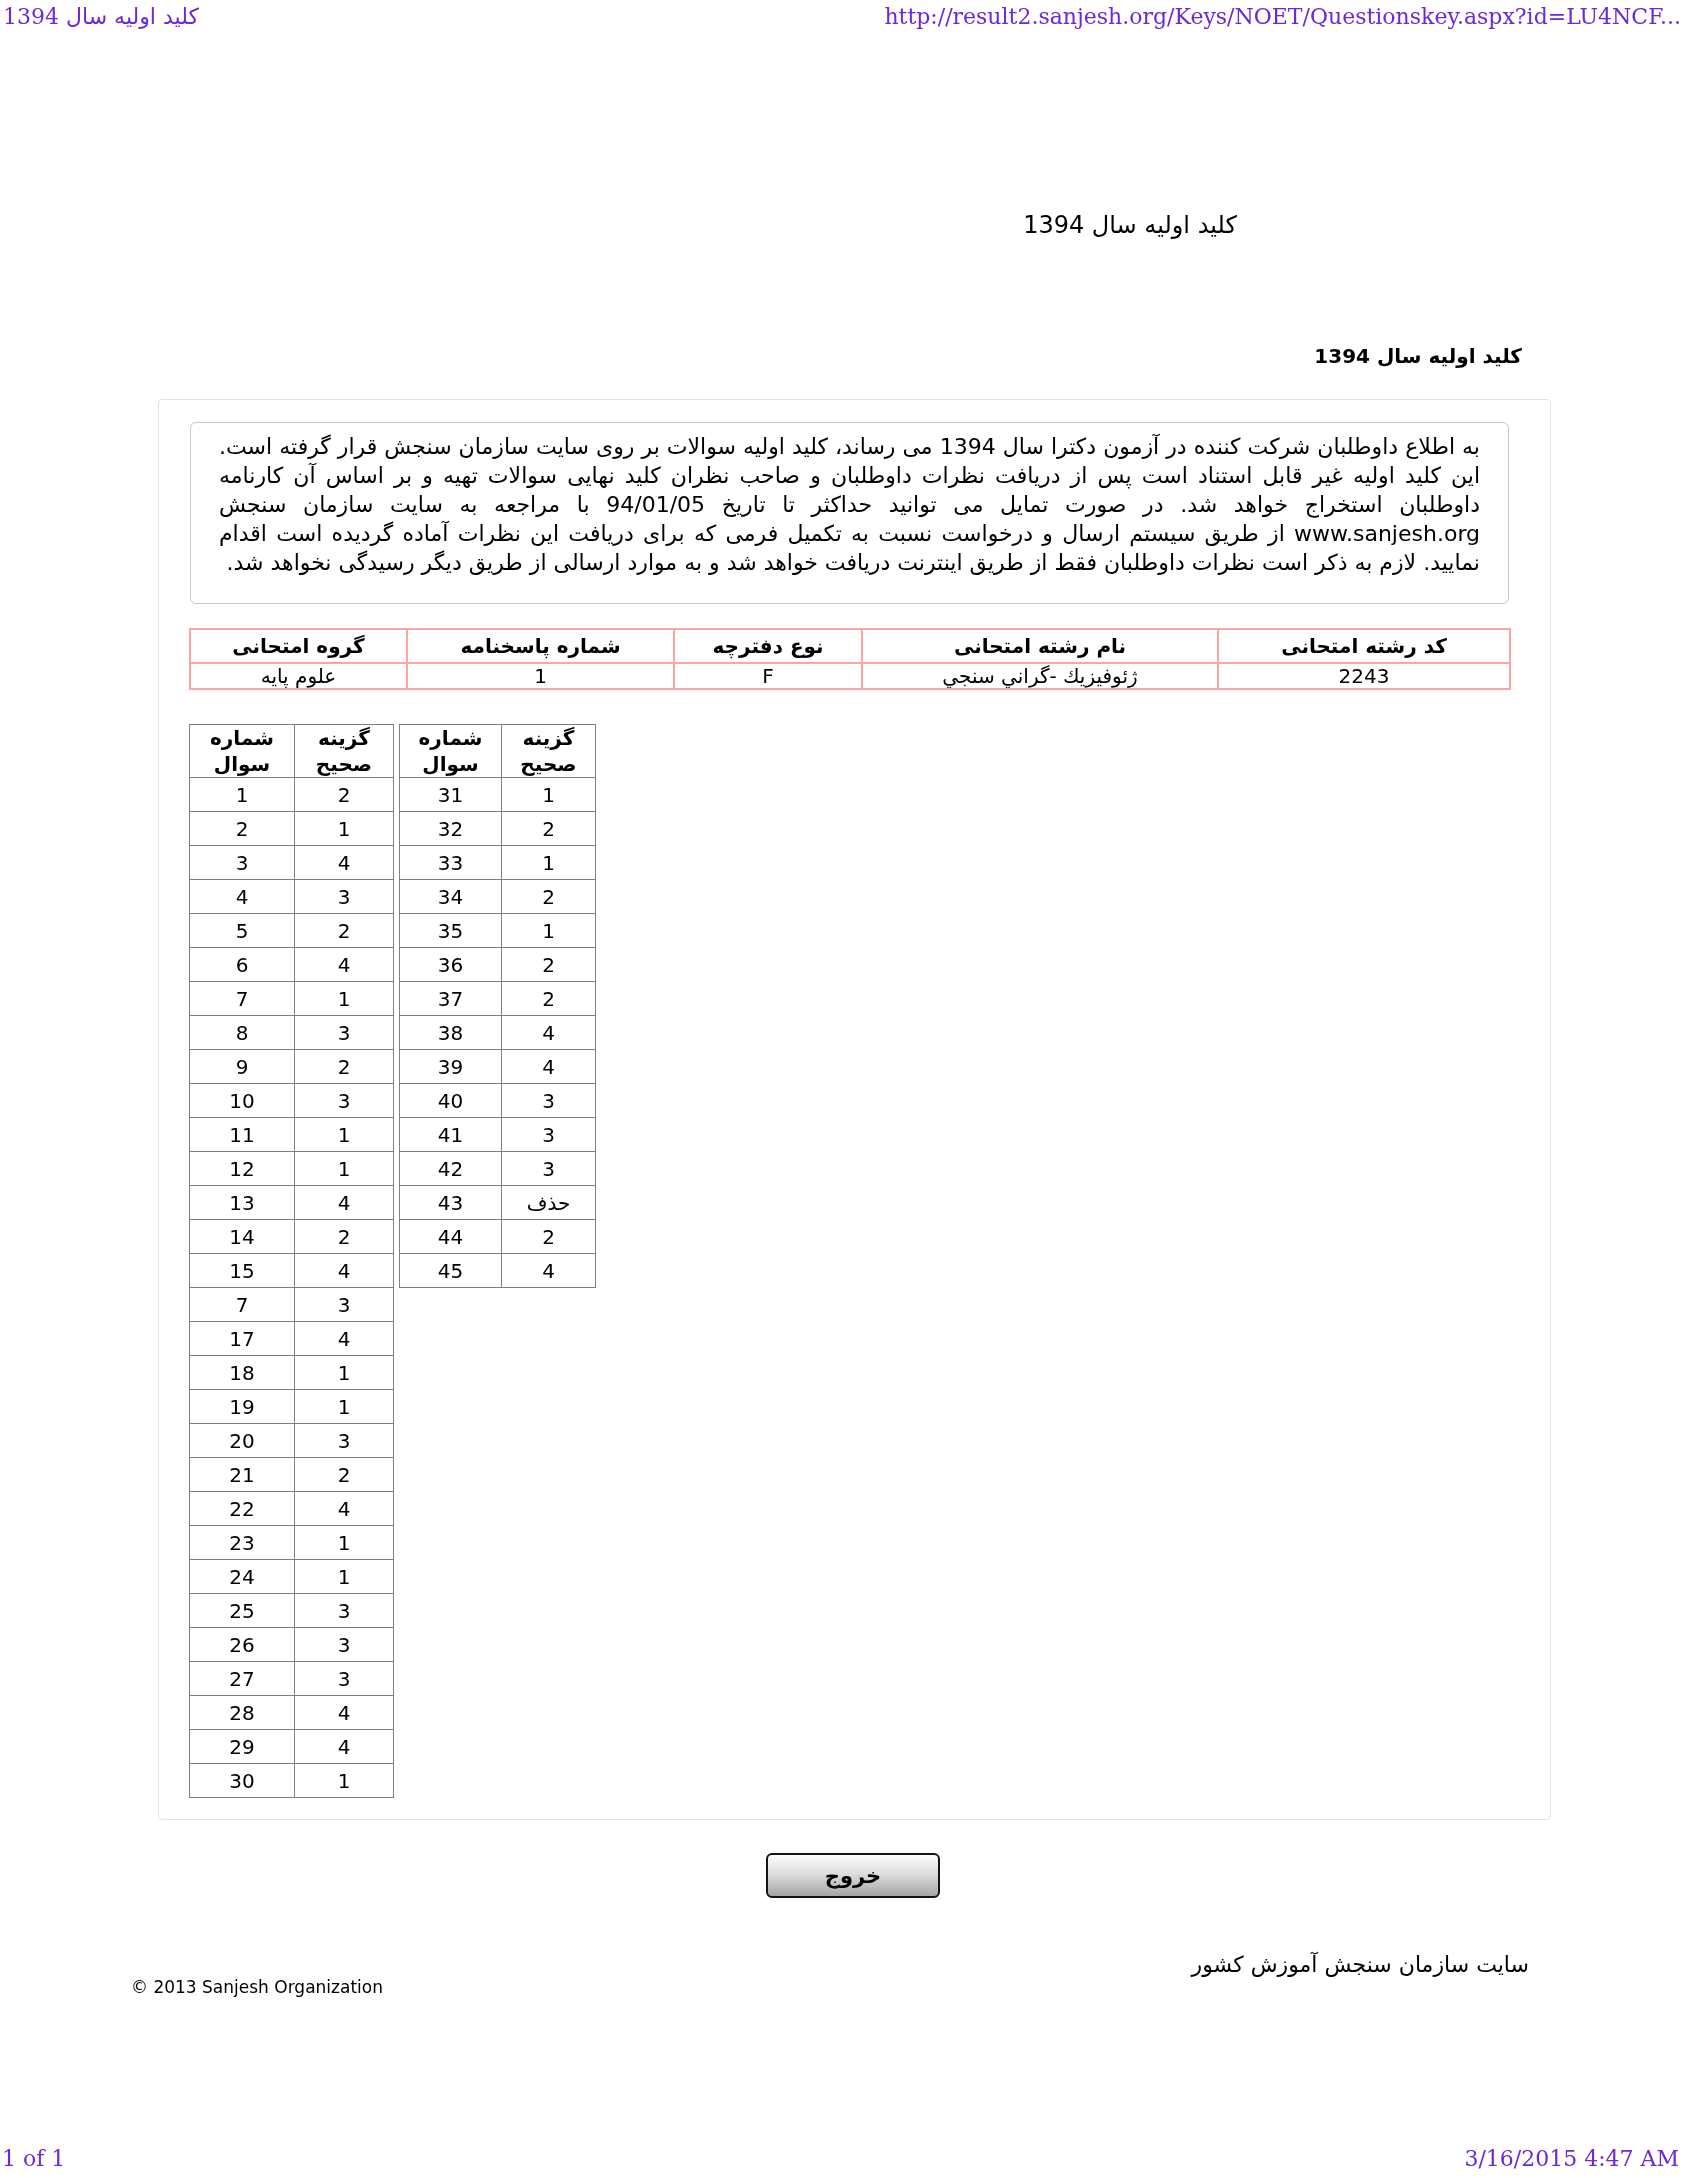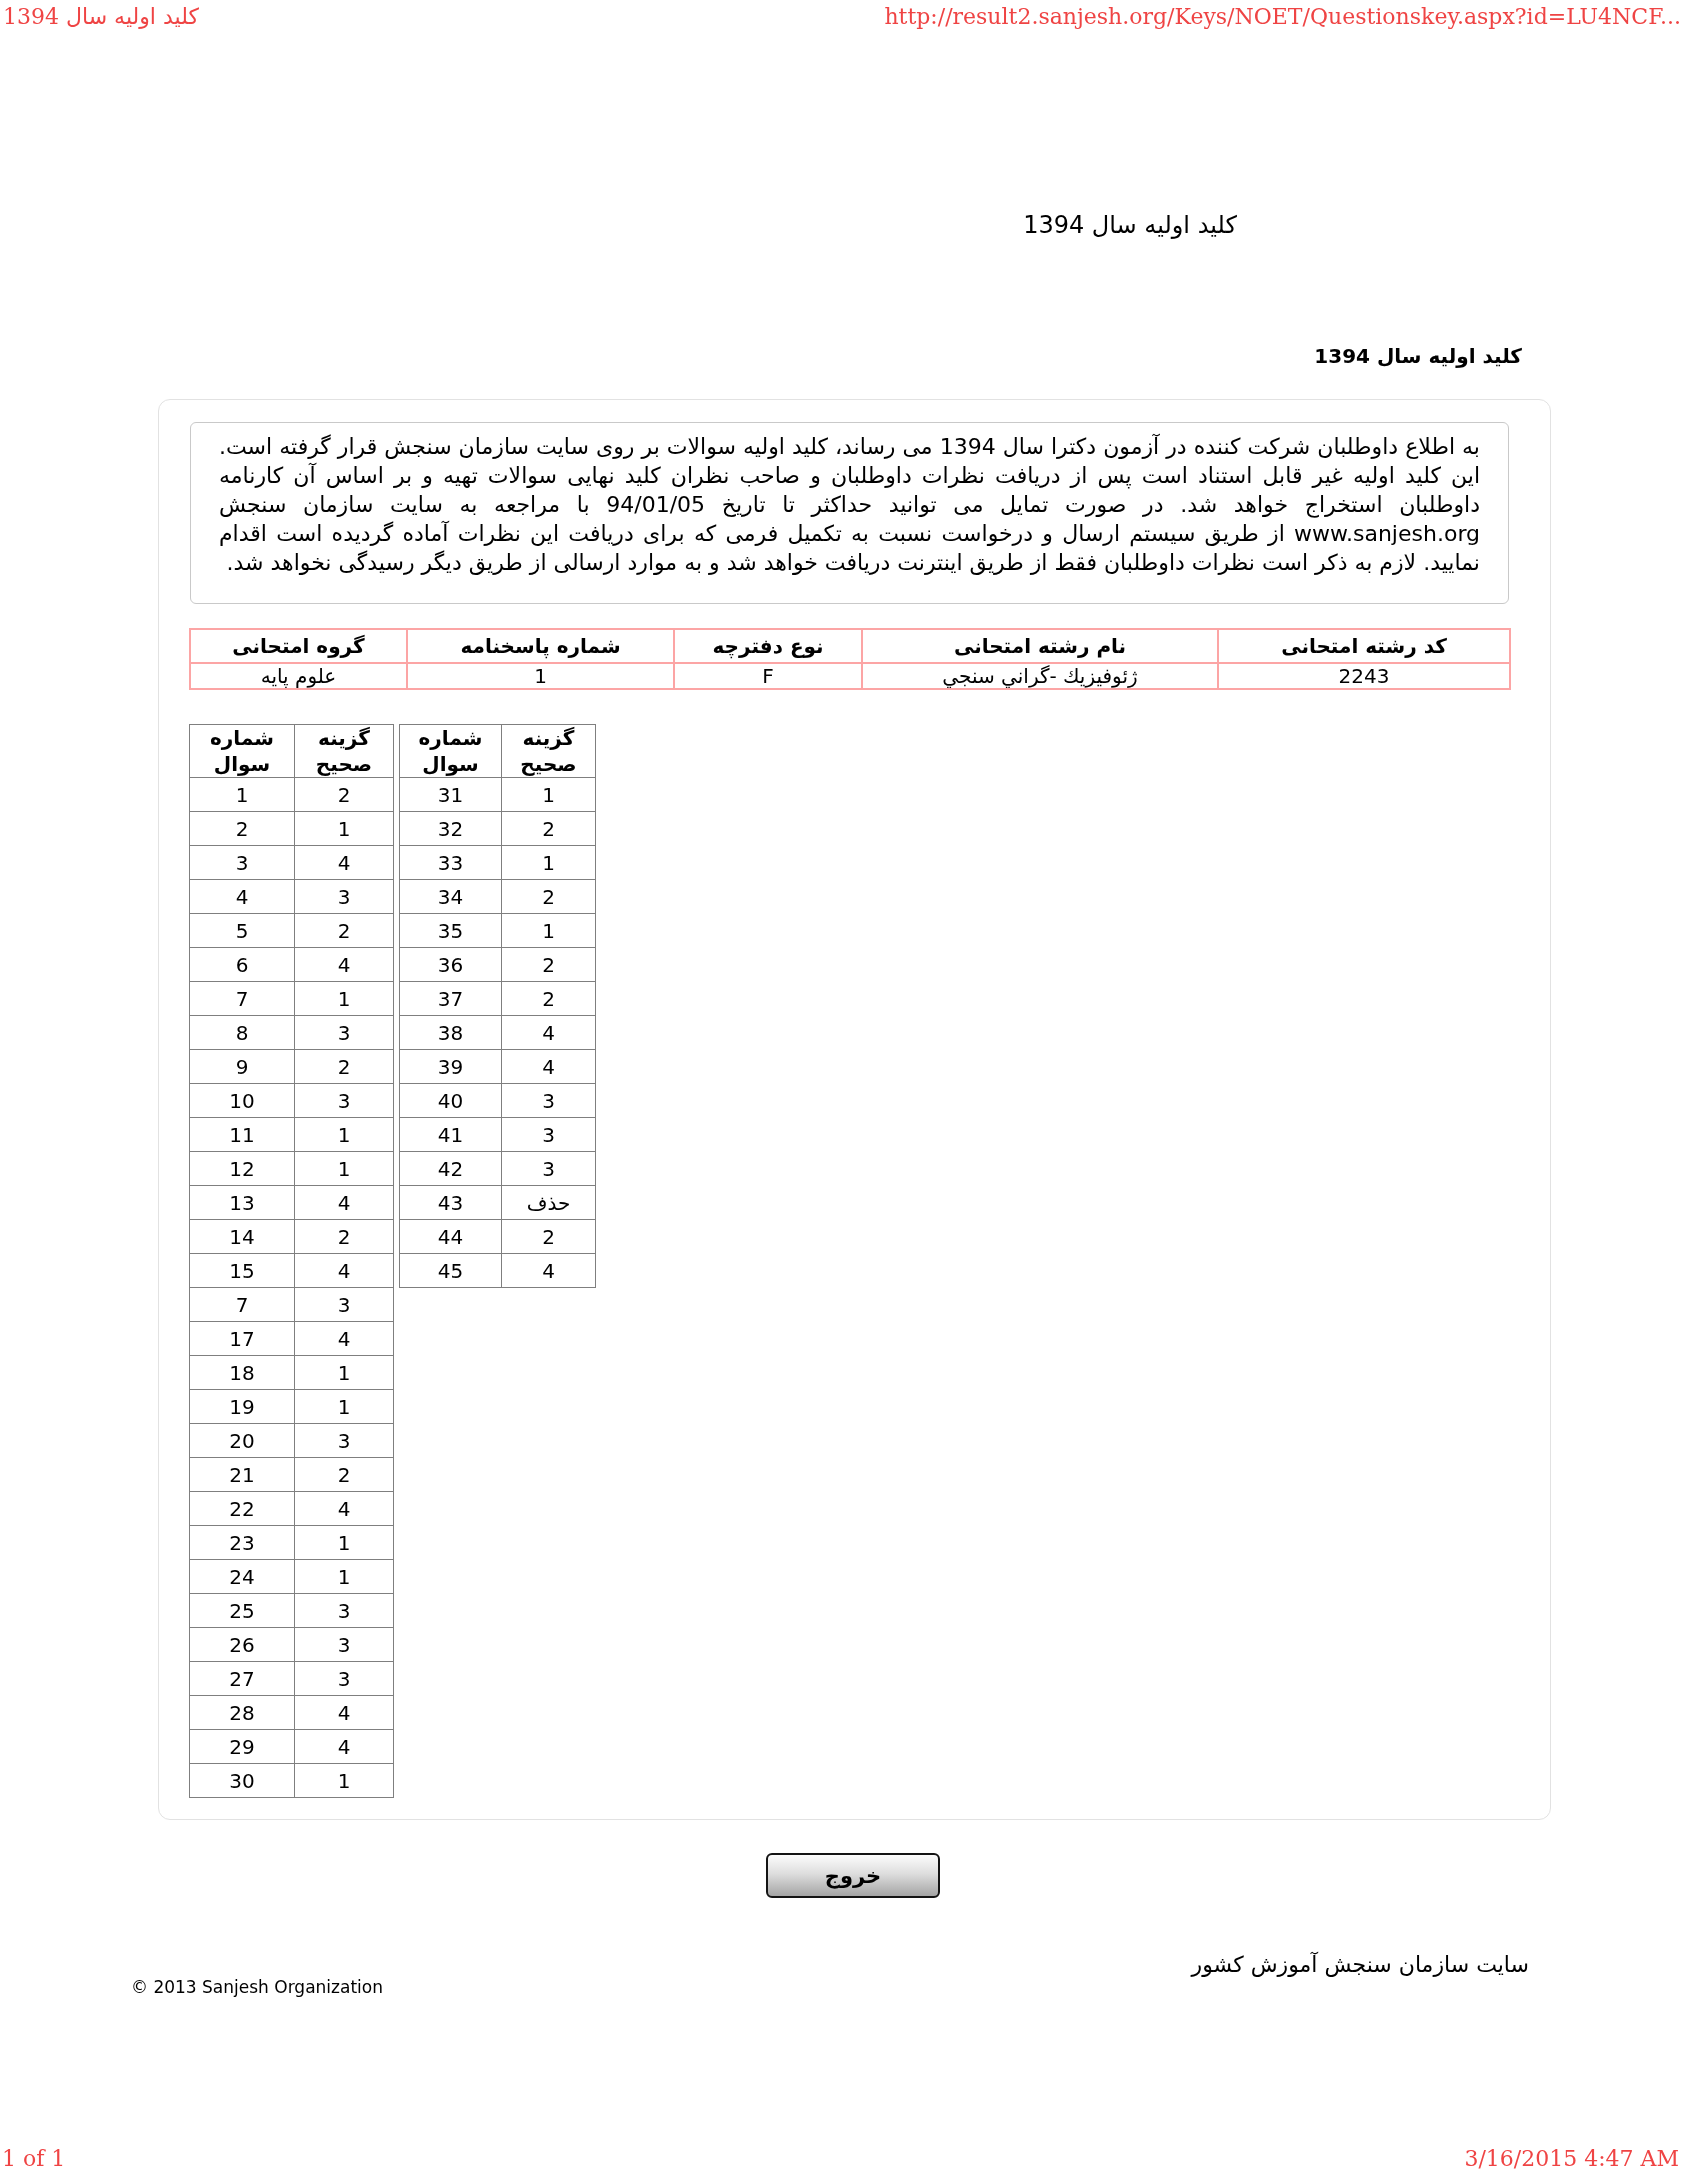--- a/index.html
+++ b/index.html
@@ -1,35 +1,35 @@
 <!DOCTYPE html>
 <html><head>
 <meta charset="utf-8">
 <style>
   * { margin:0; padding:0; box-sizing:border-box; }
   html,body { background:#fff; }
   body { font-family:"DejaVu Sans", sans-serif; color:#000; }
   .page { position:relative; width:1683px; height:2178px; background:#fff; overflow:hidden; }
 
   
-  .print-hf { font-family:"DejaVu Serif","DejaVu Sans",serif; font-size:22px; color:#ef4444; white-space:nowrap; }
+  .print-hf { font-family:"DejaVu Serif","DejaVu Sans",serif; font-size:22px; color:#6d28d9; white-space:nowrap; }
   .ph-left  { position:absolute; left:3px;  top:4px;  direction:rtl; }
   .ph-right { position:absolute; right:2px; top:4px; }
   .pf-left  { position:absolute; left:2px;  top:2146px; }
   .pf-right { position:absolute; right:4px; top:2146px; }
 
   
   .main-title { position:absolute; left:941px; top:211px; width:378px; text-align:center;
                 font-size:24px; direction:rtl; }
   .section-heading { position:absolute; right:161px; top:344px; font-size:20px; font-weight:bold;
                 direction:rtl; }
 
   
   .outer-box { position:absolute; left:158px; top:399px; width:1393px; height:1421px;
-               border:1px solid #e2e2e2; border-radius:12px; background:#fff; }
+               border:1px solid #e2e2e2; border-radius:4px; background:#fff; }
 
   
   .notice-box { position:absolute; left:31px; top:22px; width:1319px; height:182px;
                 border:1px solid #c9c9c9; border-radius:6px; direction:rtl;
                 padding:9px 28px 0 28px; font-size:22px; line-height:29px;
                 text-align:justify; color:#000; }
 
   
   .info-table { position:absolute; left:30px; top:228px; width:1321px;
                 border-collapse:collapse; direction:rtl; font-size:20px; text-align:center;

